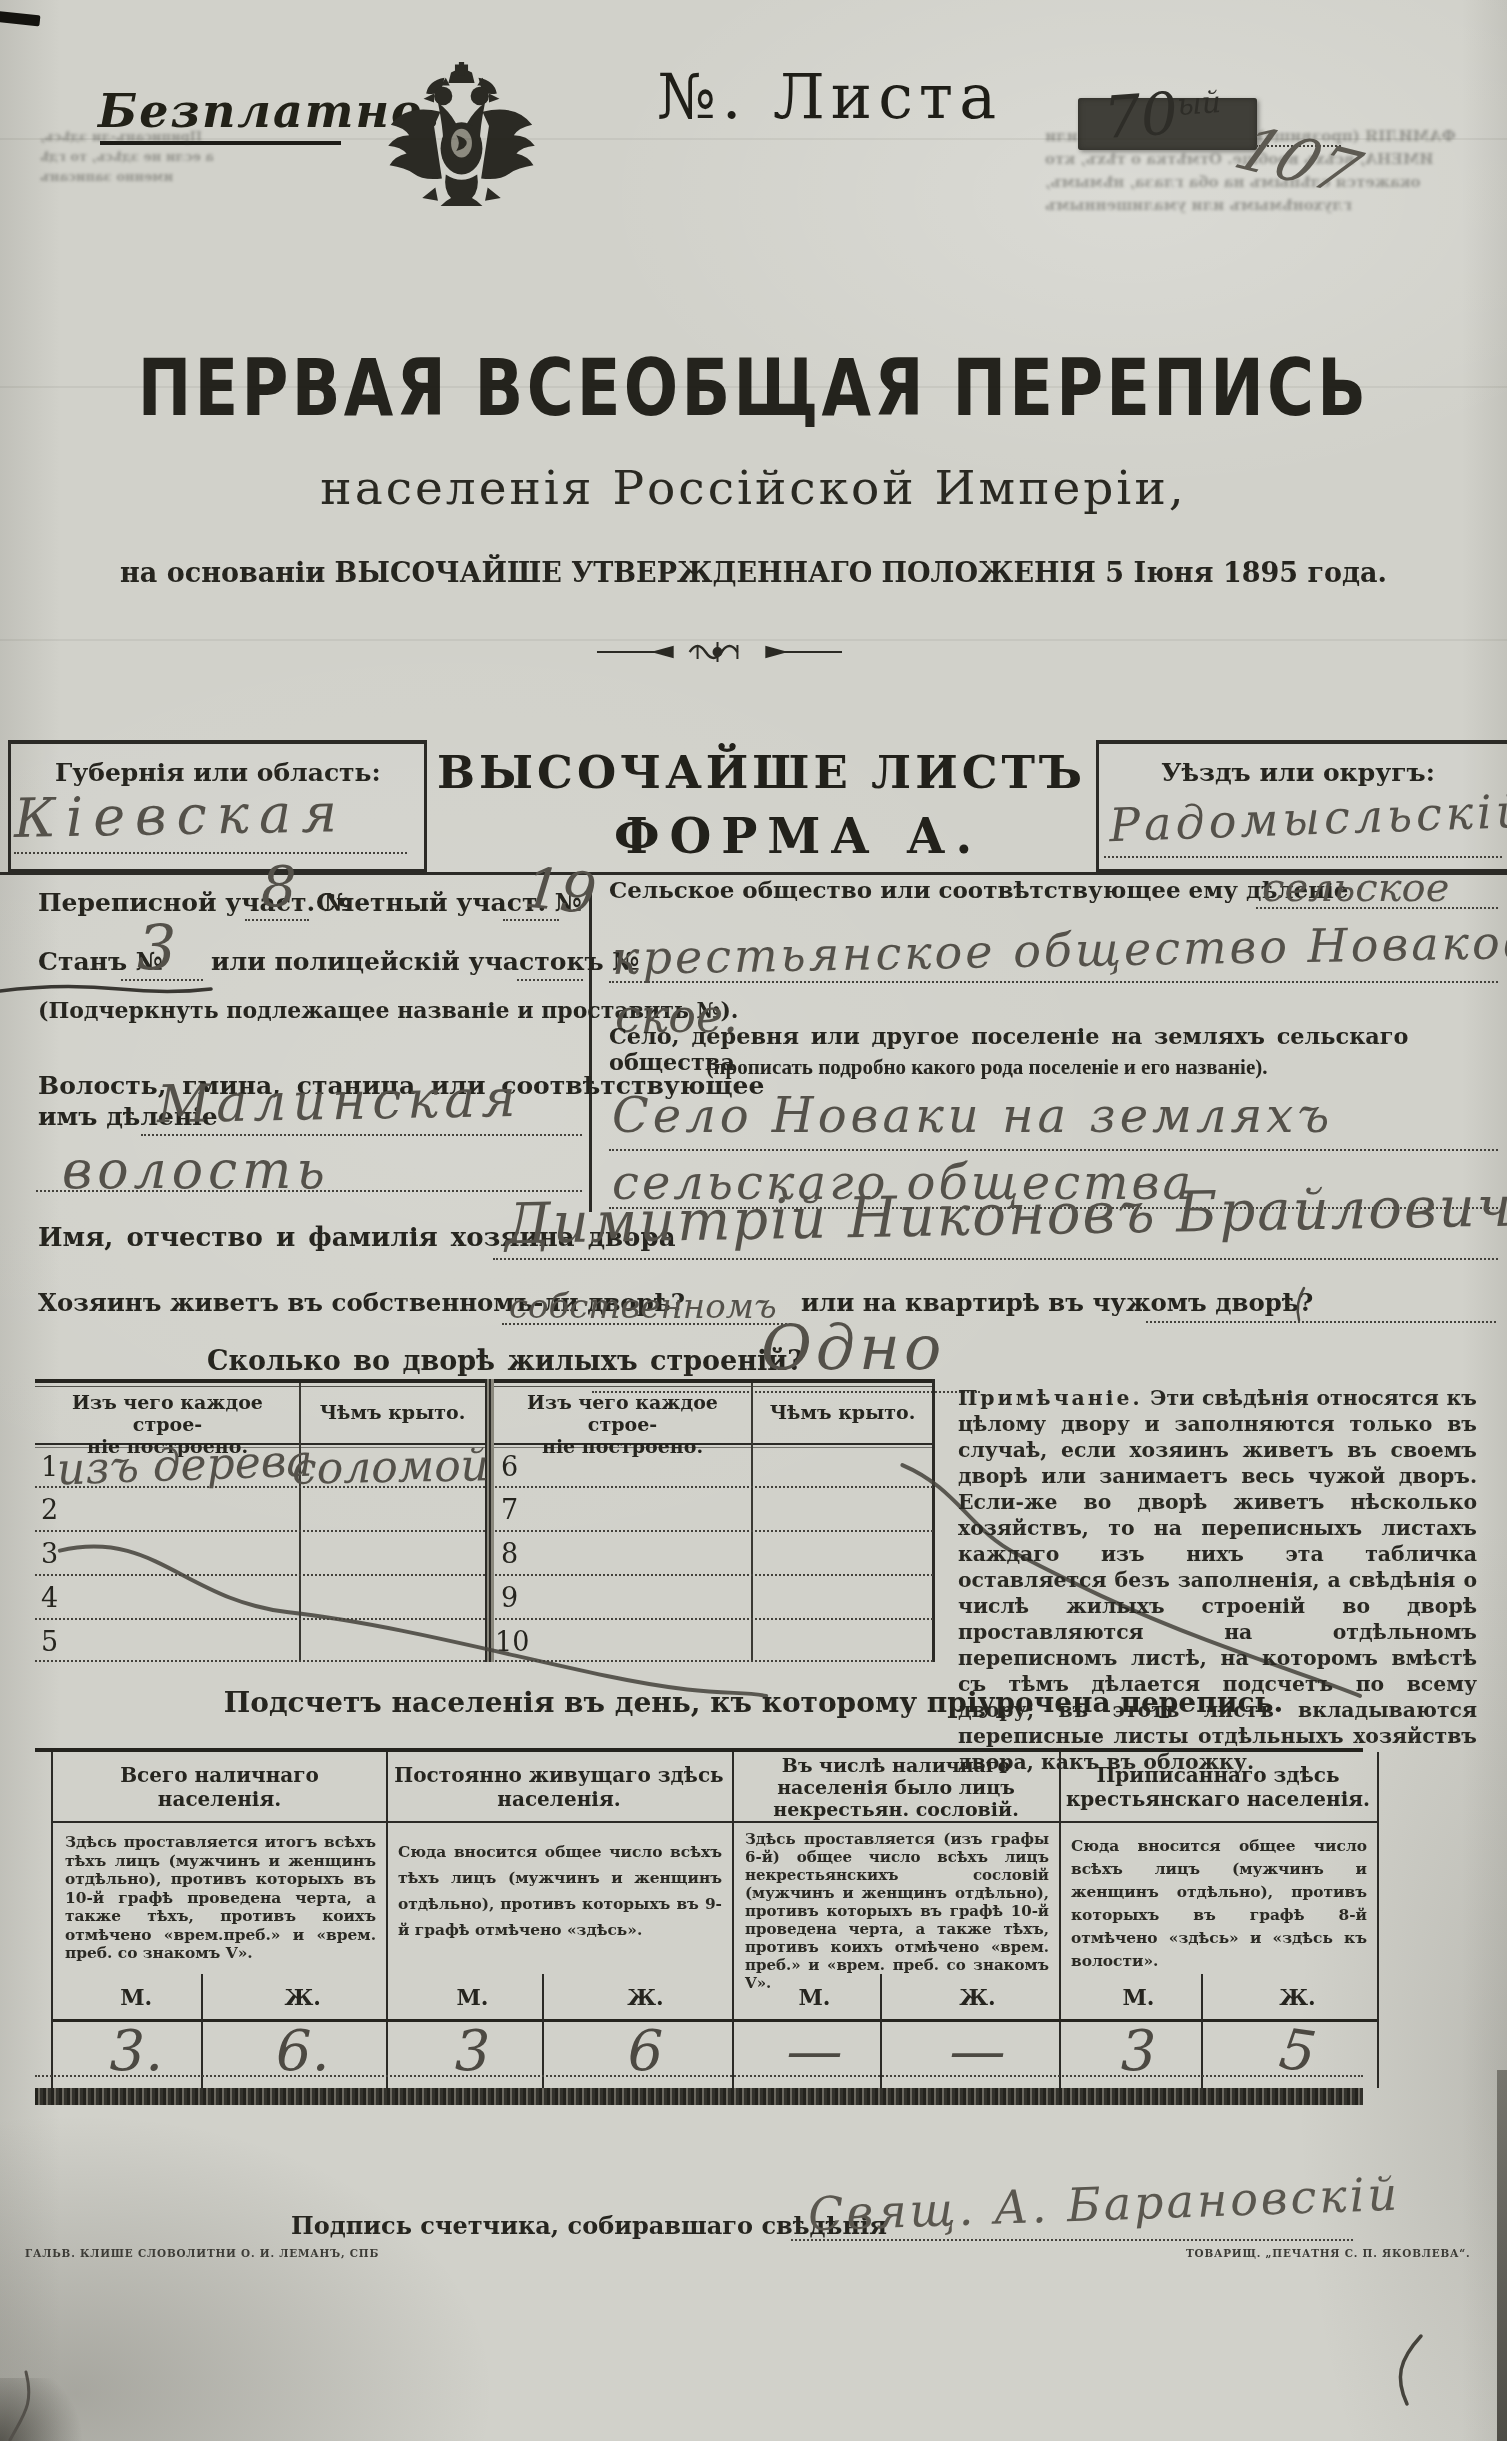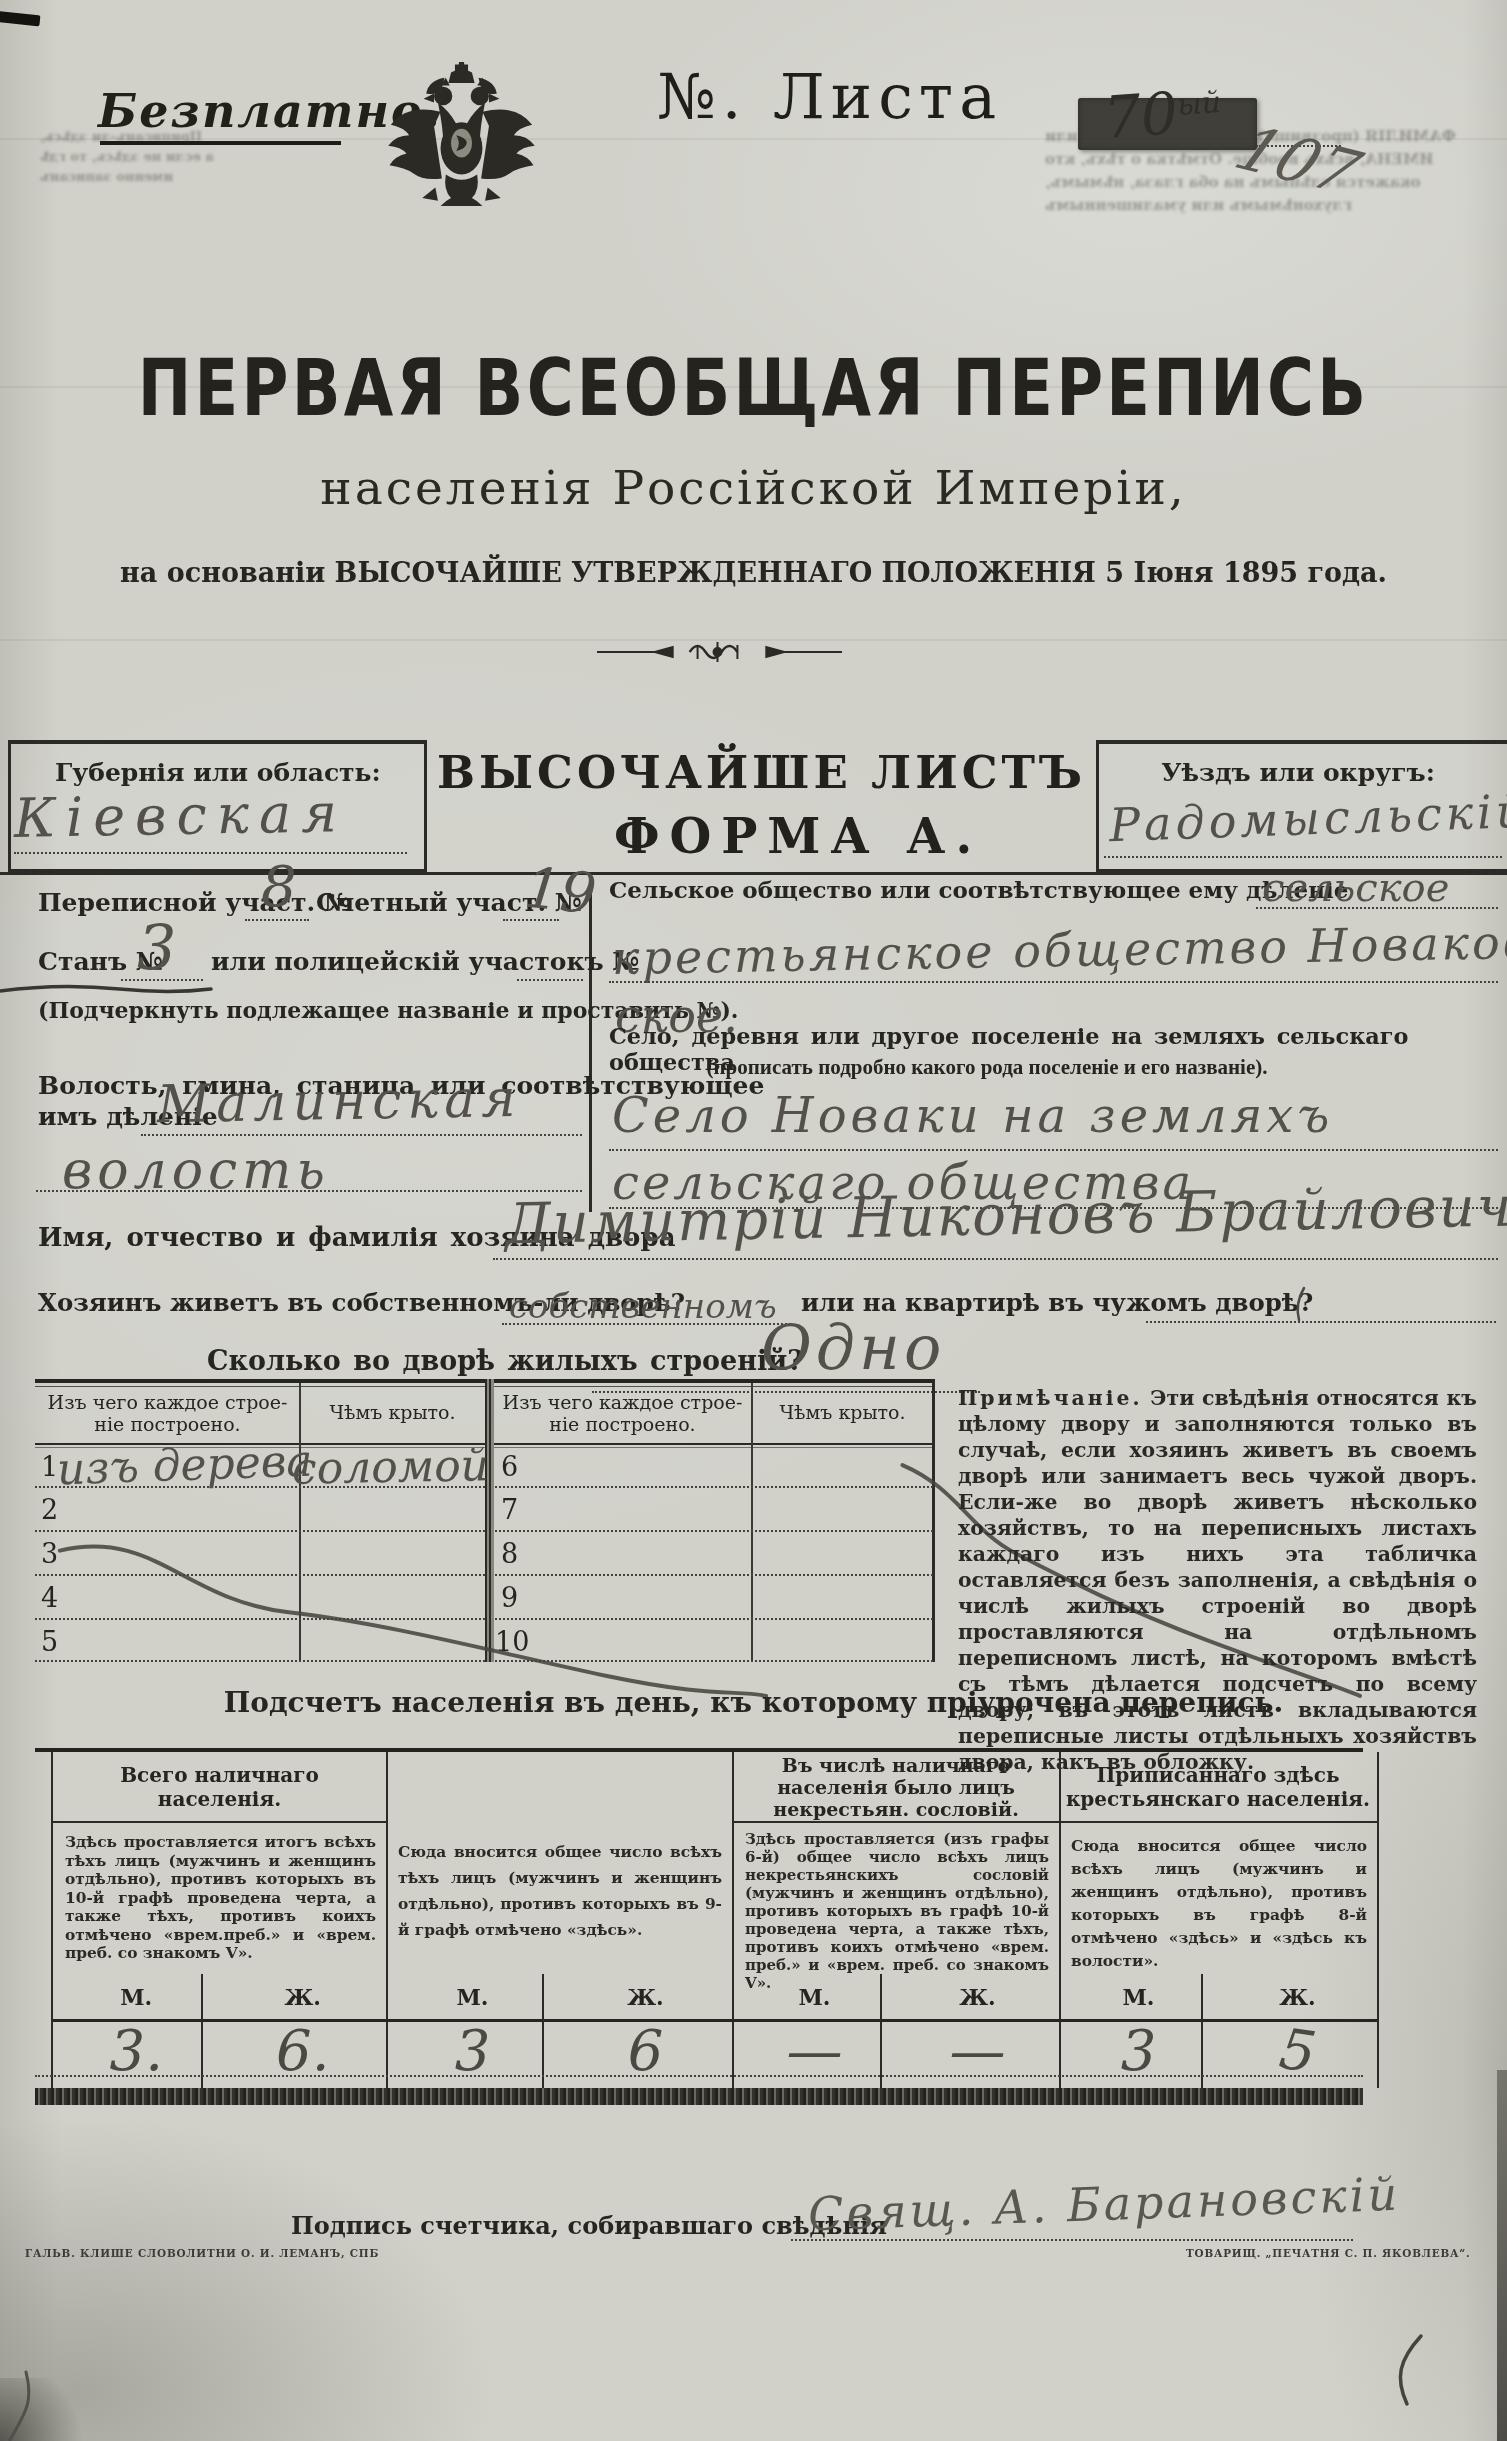--- a/index.html
+++ b/index.html
@@ -26,21 +26,21 @@
          font-weight:700;text-align:right;}
   .center{text-align:center;}
   
   .hbox{position:absolute;border:3px solid #2b2a26;border-top-width:4px;background:rgba(255,255,255,.04);}
   
   #btable{position:absolute;left:35px;top:1379px;width:900px;height:283px;}
   #btable .topbar{position:absolute;left:0;top:0;width:100%;height:4px;background:#262520;}
   #btable .topbar2{position:absolute;left:0;top:7px;width:100%;height:1px;background:rgba(38,37,32,.75);}
   #btable .hsep{position:absolute;left:0;top:64px;width:100%;height:2px;background:#2b2a26;}
   #btable .hsep2{position:absolute;left:0;top:68px;width:100%;height:1px;background:rgba(38,37,32,.55);}
-  .bth{position:absolute;top:12px;font-size:19px;font-weight:400;color:#26251f;text-align:center;line-height:22px;}
+  .bth{position:absolute;top:12px;font-size:19px;font-weight:700;color:#26251f;text-align:center;line-height:22px;}
   .bnum{position:absolute;font-size:27px;color:#26251f;}
   #ptable{position:absolute;left:35px;top:1748px;width:1328px;height:354px;border-top:4px solid #24231e;}
   .cc{position:absolute;top:0;height:336px;border-right:2px solid #2b2a26;margin-left:16px;}
   .cc .ch{position:absolute;left:0;top:0;width:100%;height:71px;border-bottom:2px solid #2b2a26;
           display:flex;align-items:center;justify-content:center;
           font-size:20px;font-weight:700;line-height:24px;color:#26251f;text-align:center;padding:0 6px;box-sizing:border-box;}
   .cc .cd{position:absolute;left:0;top:73px;width:100%;height:149px;box-sizing:border-box;
           padding:8px 10px 0 12px;font-size:15.4px;font-weight:700;line-height:18.5px;
           color:#2b2a24;text-align:justify;}
   .cc .cmf{position:absolute;left:0;top:222px;width:100%;height:45px;border-bottom:3px solid #26251f;
@@ -283,20 +283,21 @@
       <span>М.</span>
       <span>Ж.</span>
     </div>
     <div class="cv">
       <span class="hwv">3.</span>
       <span class="hwv">6.</span>
     </div>
   </div>
 
   <div class="cc" style="left:335px;width:346px;">
+    <div class="ch">Постоянно живущаго здѣсь населенія.</div>
     <div class="cd" style="line-height:26px;padding-top:14px;">Сюда вносится общее число всѣхъ тѣхъ лицъ (мужчинъ и женщинъ отдѣльно), противъ которыхъ въ 9-й графѣ отмѣчено «здѣсь».</div>
     <div class="cmf">
       <span>М.</span>
       <span>Ж.</span>
     </div>
     <div class="cv">
       <span>3</span>
       <span>6</span>
     </div>
   </div>

